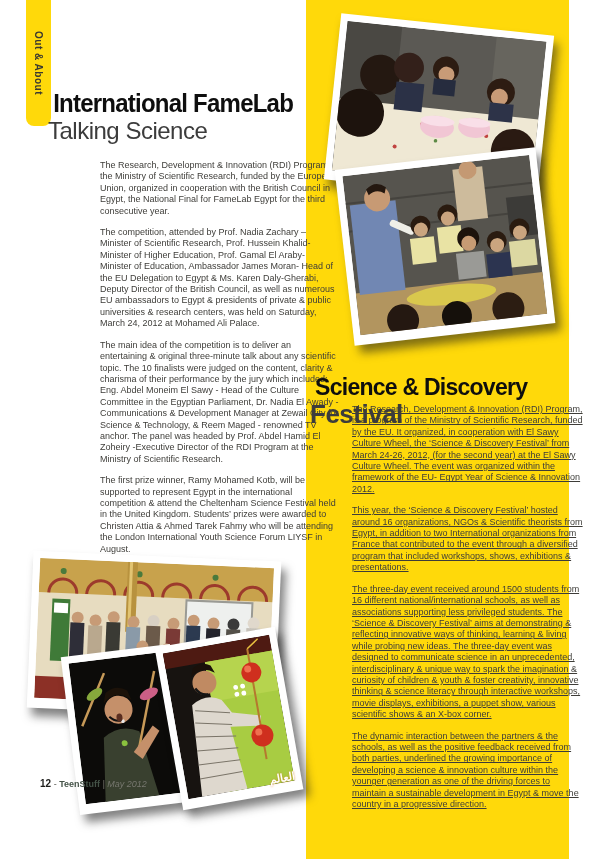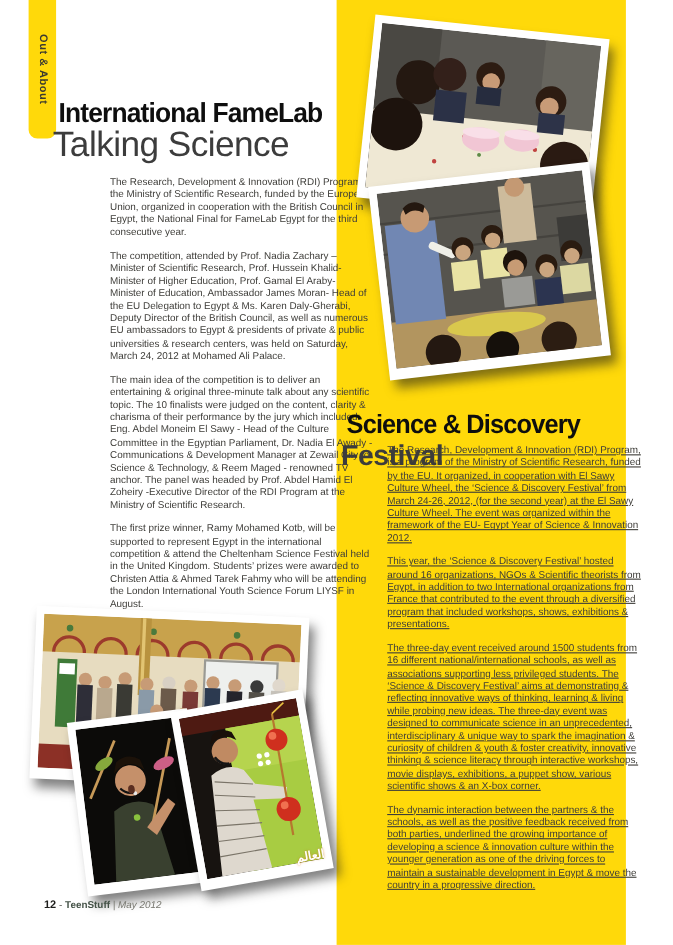--- a/index.html
+++ b/index.html
@@ -28,21 +28,21 @@
   .headline .bold-line {
     font-weight:800; color:#0e0e0e; letter-spacing:-0.8px;
     transform:scaleX(0.96); transform-origin:center;
     white-space:nowrap;
   }
   .headline .light-line {
     font-weight:400; color:#3c3c3c; letter-spacing:-0.5px; white-space:nowrap;
   }
   .left-headline { left:48px; top:90px; width:258px; }
   .left-headline .bold-line { font-size:25px; line-height:27px; }
-  .left-headline .light-line { font-size:32px; line-height:28px; }
+  .left-headline .light-line { font-size:24px; line-height:28px; }
   .right-headline { left:310px; top:356px; width:255px;margin-top:18px; }
   .right-headline .bold-line { font-size:24px; line-height:26px; }
   .right-headline .light-line { font-size:26px; line-height:28px;font-weight:bold; }
   
   .body-copy { position:absolute; color:#3e3d39; font-size:9px; line-height:11.4px;margin-left:36px; }
   .body-copy p { margin-bottom:10px; }
   .left-copy { left:64px; top:160px; width:239px; }
   .right-copy { left:316px; top:404px; width:231px;text-decoration:underline; }
   
   .photo {
@@ -50,21 +50,21 @@
     box-shadow:5px 8px 10px rgba(25,25,25,0.55);
   }
   .photo svg { display:block; }
   .ph-tr1 { left:332px; top:24px;  transform:rotate(6deg);   z-index:2; }
   .ph-tr2 { left:344px; top:158px; transform:rotate(-6.5deg); z-index:3; }
   .ph-group   { left:30px;  top:556px; transform:rotate(2.5deg); z-index:2; }
   .ph-juggler { left:70px;  top:650px; transform:rotate(-7deg);  z-index:3; }
   .ph-balls   { left:168px; top:636px; transform:rotate(-10deg); z-index:4; }
   
   .footer {
-    position:absolute; left:40px; top:817px; z-index:9;
+    position:absolute; left:40px; top:778px; z-index:9;
     font-size:9px; color:#6b6b66; white-space:nowrap;
   }
   .footer .pg-num { font-weight:bold; color:#1d1d1b; font-size:10px; }
   .footer .dash { color:#55554f; }
   .footer .mag-name { font-weight:bold; color:#445247; }
   .footer .issue { color:#77776f; font-style:italic; }
   .arabic-overlay {
     position:absolute; right:6px; bottom:8px; color:#ffffff;
     font-size:11px; font-weight:bold; text-shadow:0 0 2px rgba(220,120,30,.8);
     direction:rtl;

